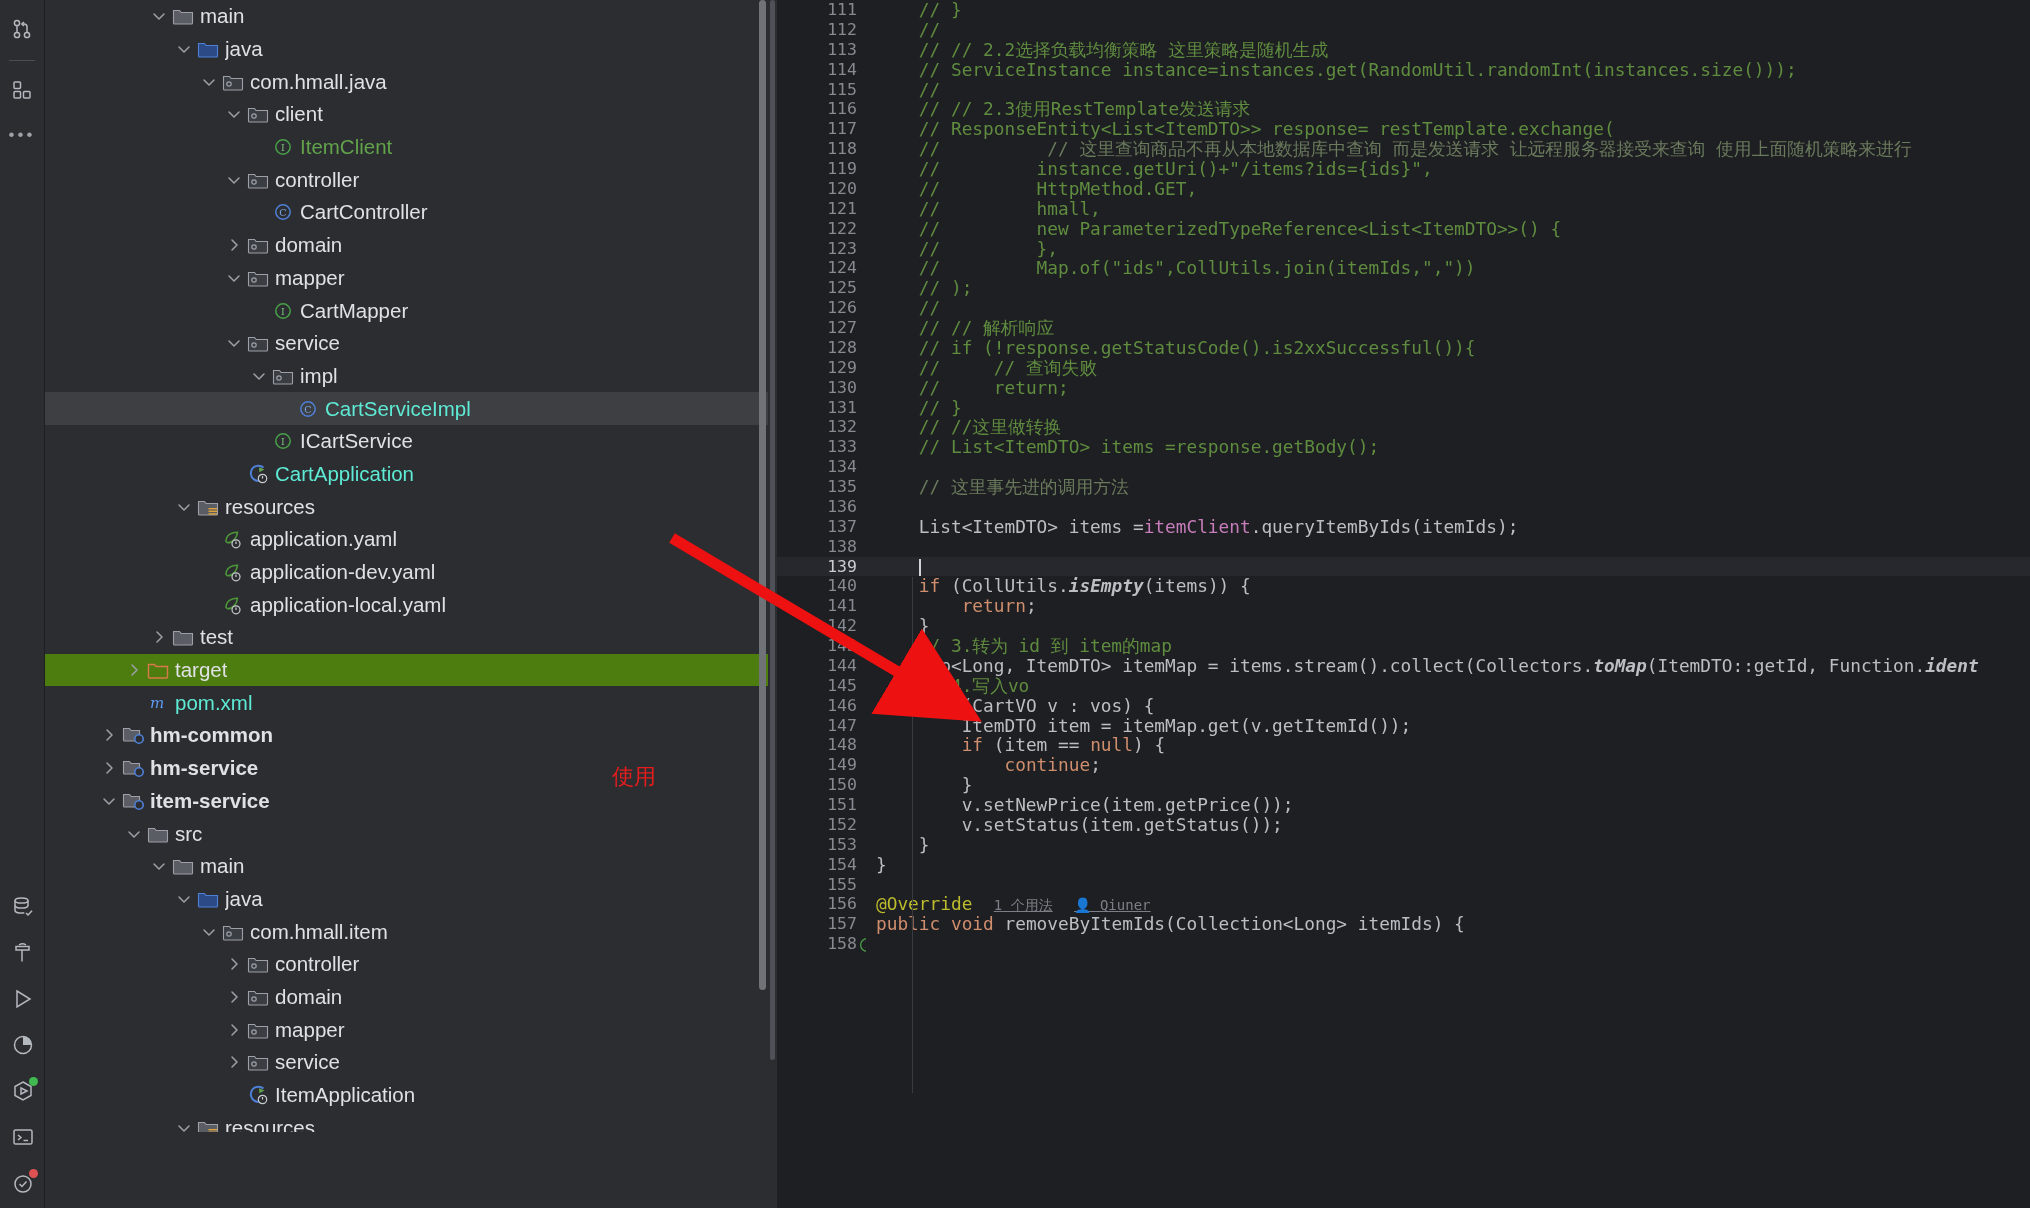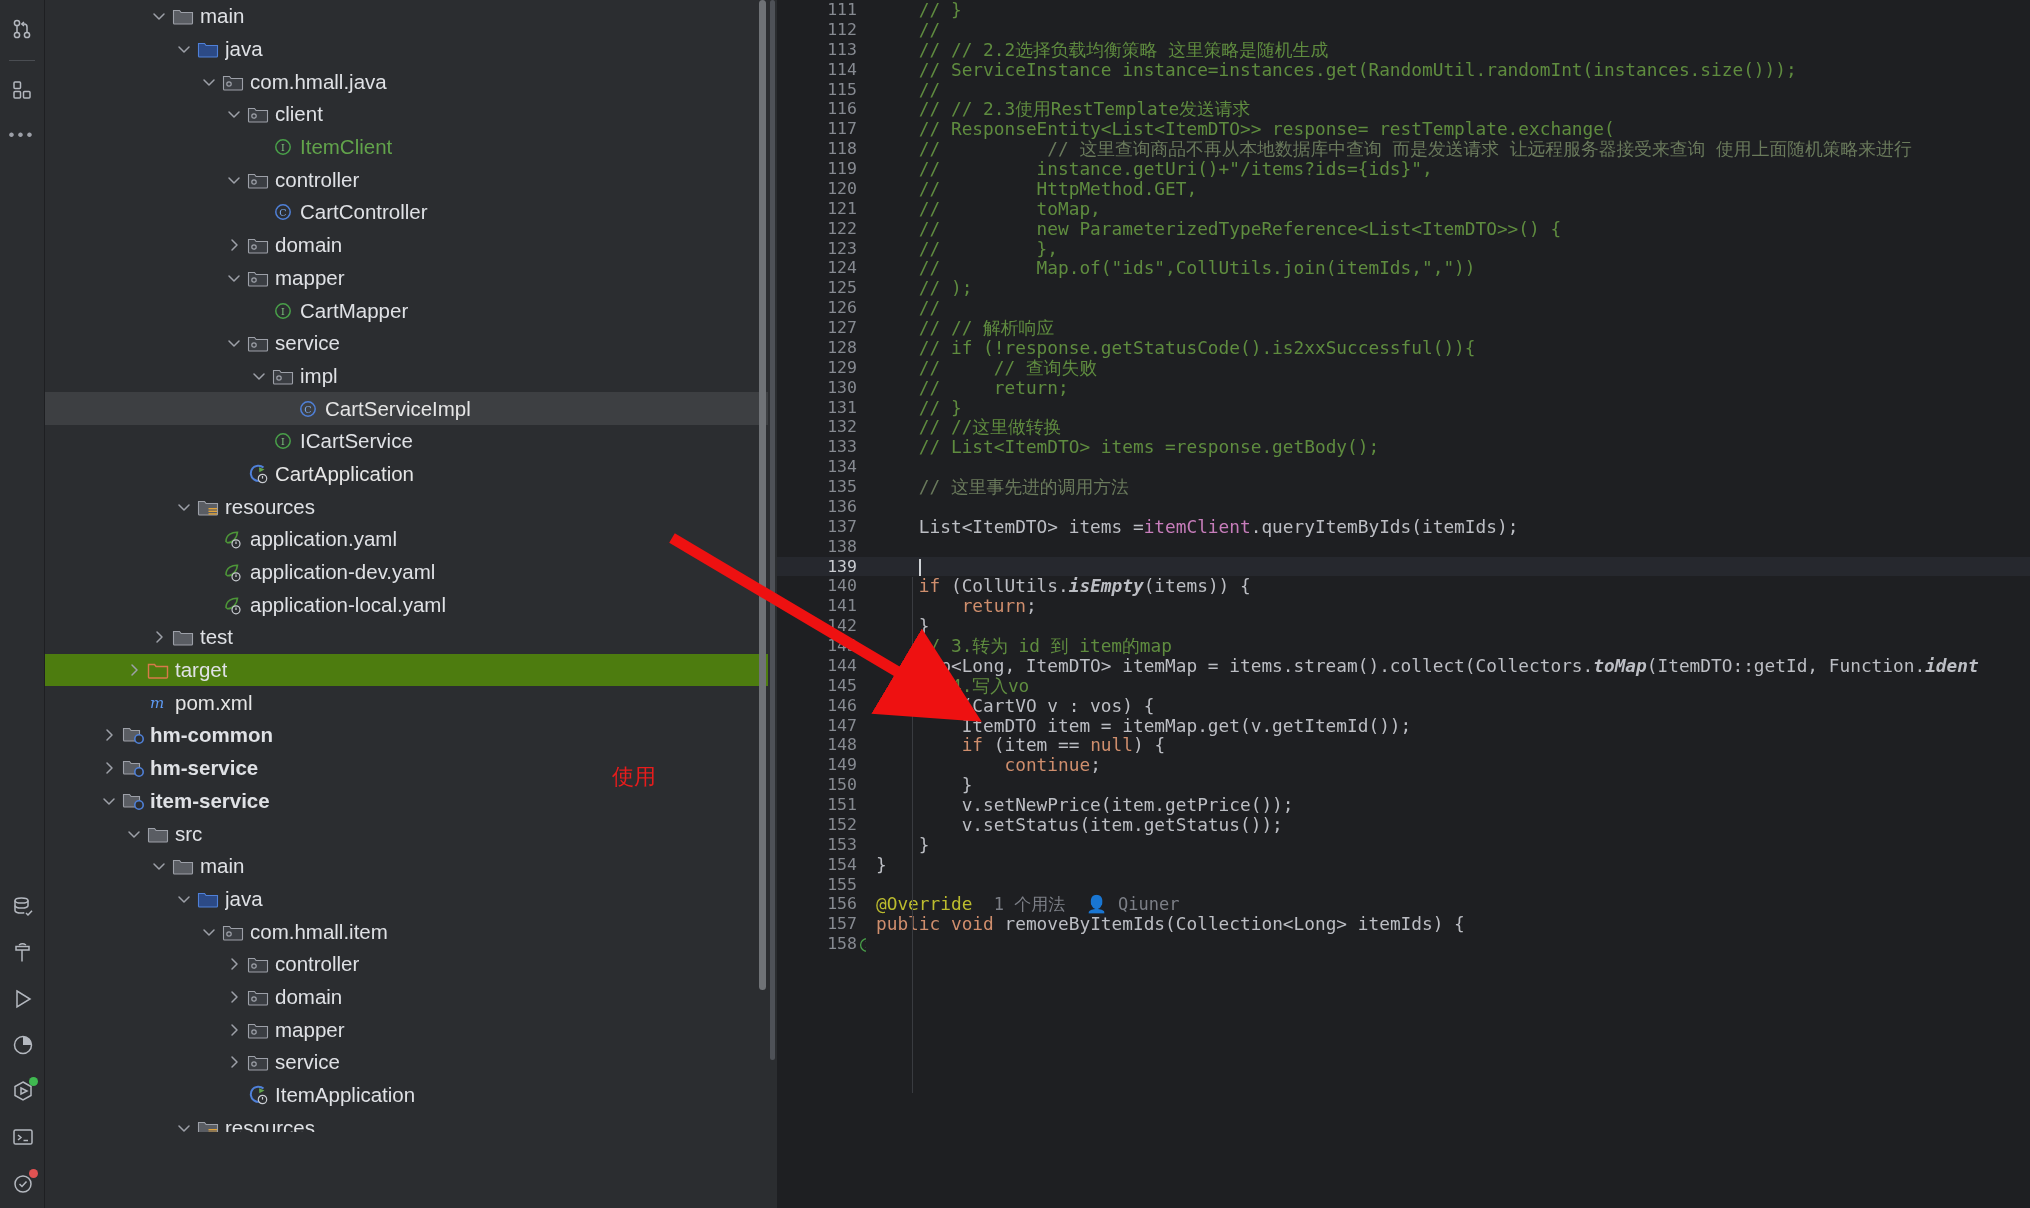--- a/index.html
+++ b/index.html
@@ -59,21 +59,21 @@
   }
   .chev svg { display: block; }
   .ico {
     width: 26px; flex: 0 0 26px; height: 22px;
     display: flex; align-items: center; justify-content: center;
     margin-right: 4px;
   }
   .label { overflow: hidden; }
   .label.bold { font-weight: bold; }
   .c-default { color: #dfe1e5; }
-  .c-blue { color: #e5e5e5; }
+  .c-blue { color: #5eead4; }
   .c-green { color: #62a34b; }
 
   .tree-vscroll {
     position: absolute; top: 0; left: 714px; width: 7px; height: 990px;
     background: #6f7276; border-radius: 4px;
   }
 
   
   .editor {
     flex: 1 1 auto; height: 1208px; background: #1e1f22;
@@ -114,21 +114,21 @@
   .cline.hl { background: #26282e; }
   .cline.hl::after{
     content:""; position:absolute; left:0; right:0; top:0; height:1px;
   }
   .cmt { color: #5f8c3f; }
   .cmt-dim { color: #6a7a5c; }
   .kw { color: #cf8e6d; }
   .fld { color: #c77dbb; }
   .itl { font-style: italic; font-weight: bold; }
   .anno { color: #bcbc2e; }
-  .hint { color: #7c7f87; font-size: 17px; }
+  .hint { color: #7c7f87; font-size: 14px; text-decoration: underline; }
   .caret {
     display: inline-block; width: 2px; height: 17px; background: #cfd2d6;
     vertical-align: -3px; margin-left: 0px;
   }
   .code-guide {
     position: absolute; width: 1px; background: #393b40;
   }
 
   
   .red-text {
@@ -795,21 +795,21 @@
         <div class="cline">    <span class="cmt">// }</span></div>
         <div class="cline">    <span class="cmt">//</span></div>
         <div class="cline">    <span class="cmt">// // 2.2选择负载均衡策略 这里策略是随机生成</span></div>
         <div class="cline">    <span class="cmt">// ServiceInstance instance=instances.get(RandomUtil.randomInt(instances.size()));</span></div>
         <div class="cline">    <span class="cmt">//</span></div>
         <div class="cline">    <span class="cmt">// // 2.3使用RestTemplate发送请求</span></div>
         <div class="cline">    <span class="cmt">// ResponseEntity&lt;List&lt;ItemDTO&gt;&gt; response= restTemplate.exchange(</span></div>
         <div class="cline">    <span class="cmt">//          </span><span class="cmt-dim">// 这里查询商品不再从本地数据库中查询 而是发送请求 让远程服务器接受来查询 使用上面随机策略来进行</span></div>
         <div class="cline">    <span class="cmt">//         instance.getUri()+"/items?ids={ids}",</span></div>
         <div class="cline">    <span class="cmt">//         HttpMethod.GET,</span></div>
-        <div class="cline">    <span class="cmt">//         toMap,</span></div>
+        <div class="cline">    <span class="cmt">//         hmall,</span></div>
         <div class="cline">    <span class="cmt">//         new ParameterizedTypeReference&lt;List&lt;ItemDTO&gt;&gt;() {</span></div>
         <div class="cline">    <span class="cmt">//         },</span></div>
         <div class="cline">    <span class="cmt">//         Map.of("ids",CollUtils.join(itemIds,","))</span></div>
         <div class="cline">    <span class="cmt">// );</span></div>
         <div class="cline">    <span class="cmt">//</span></div>
         <div class="cline">    <span class="cmt">// // 解析响应</span></div>
         <div class="cline">    <span class="cmt">// if (!response.getStatusCode().is2xxSuccessful()){</span></div>
         <div class="cline">    <span class="cmt">//     // 查询失败</span></div>
         <div class="cline">    <span class="cmt">//     return;</span></div>
         <div class="cline">    <span class="cmt">// }</span></div>

